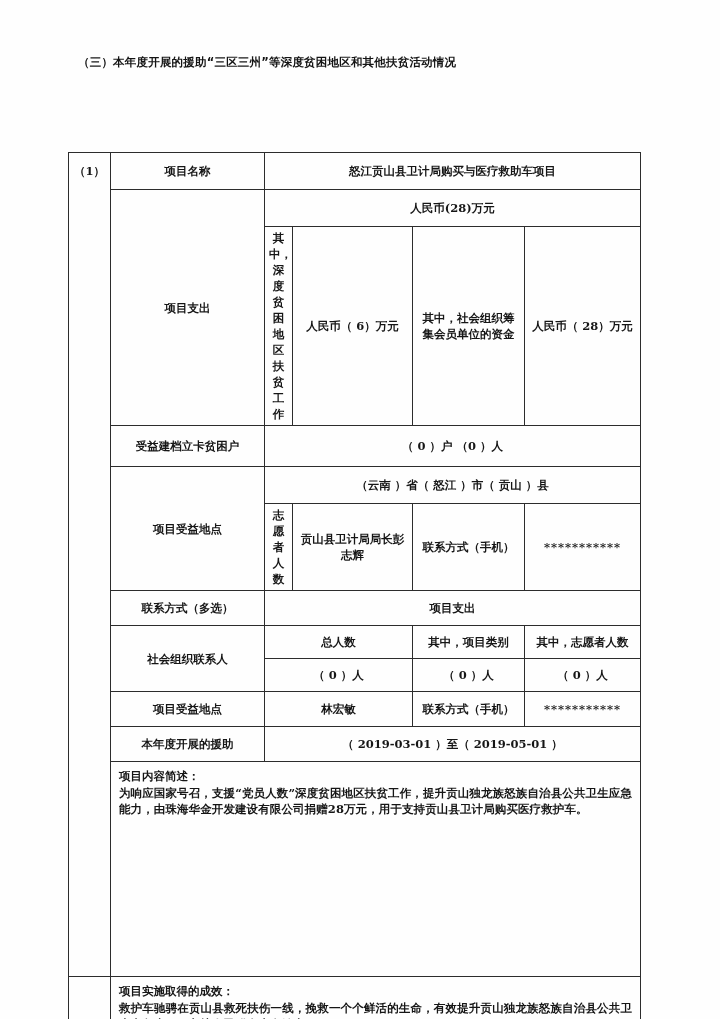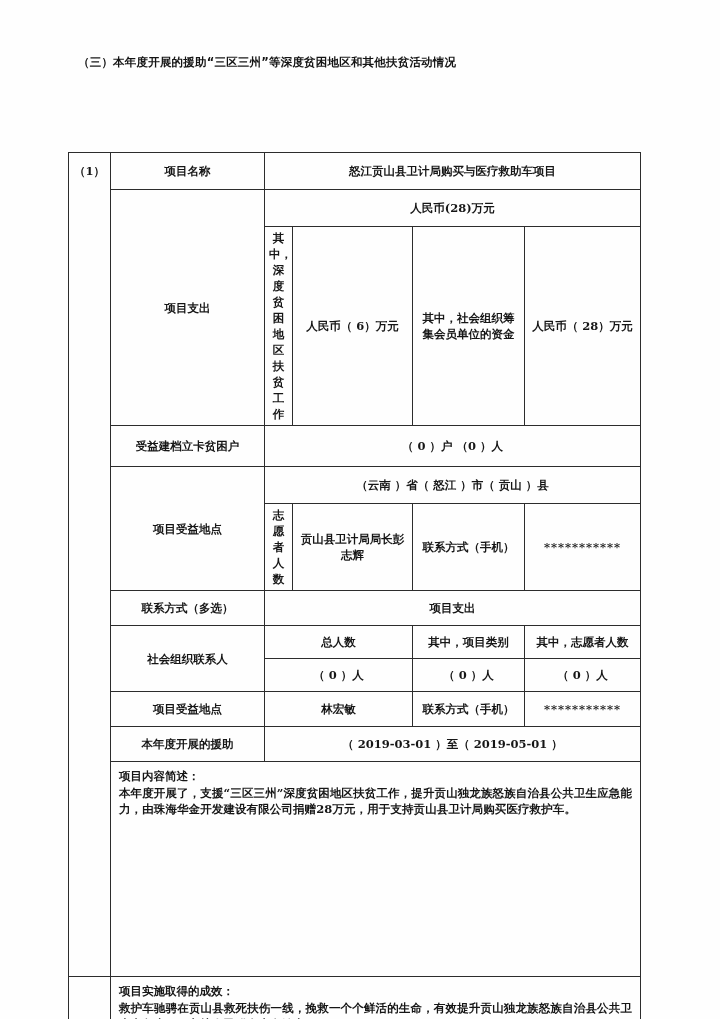--- a/index.html
+++ b/index.html
@@ -196,21 +196,21 @@
       </tr>
 
       <tr>
         <td class="lbl" colspan="2" style="height:28px">本年度开展的援助</td>
         <td class="val" colspan="6">（  2019-03-01  ）至（  2019-05-01  ）</td>
       </tr>
 
       <tr>
         <td class="desc-cell" colspan="8" style="height:200px">
           <span class="desc-title">项目内容简述：</span>
-          <span class="desc-body">本年度开展了，支援“三区三州”深度贫困地区扶贫工作，提升贡山独龙族怒族自治县公共卫生应急能力，由珠海华金开发建设有限公司捐赠28万元，用于支持贡山县卫计局购买医疗救护车。</span>
+          <span class="desc-body">为响应国家号召，支援“党员人数”深度贫困地区扶贫工作，提升贡山独龙族怒族自治县公共卫生应急能力，由珠海华金开发建设有限公司捐赠28万元，用于支持贡山县卫计局购买医疗救护车。</span>
         </td>
       </tr>
 
       <tr>
         <td class="idx-col"></td>
         <td class="desc-cell" colspan="8" style="height:198px">
           <span class="desc-title">项目实施取得的成效：</span>
           <span class="desc-body">救护车驰骋在贡山县救死扶伤一线，挽救一个个鲜活的生命，有效提升贡山独龙族怒族自治县公共卫生应急水平，守护人民群众生命健康。</span>
         </td>
       </tr>

